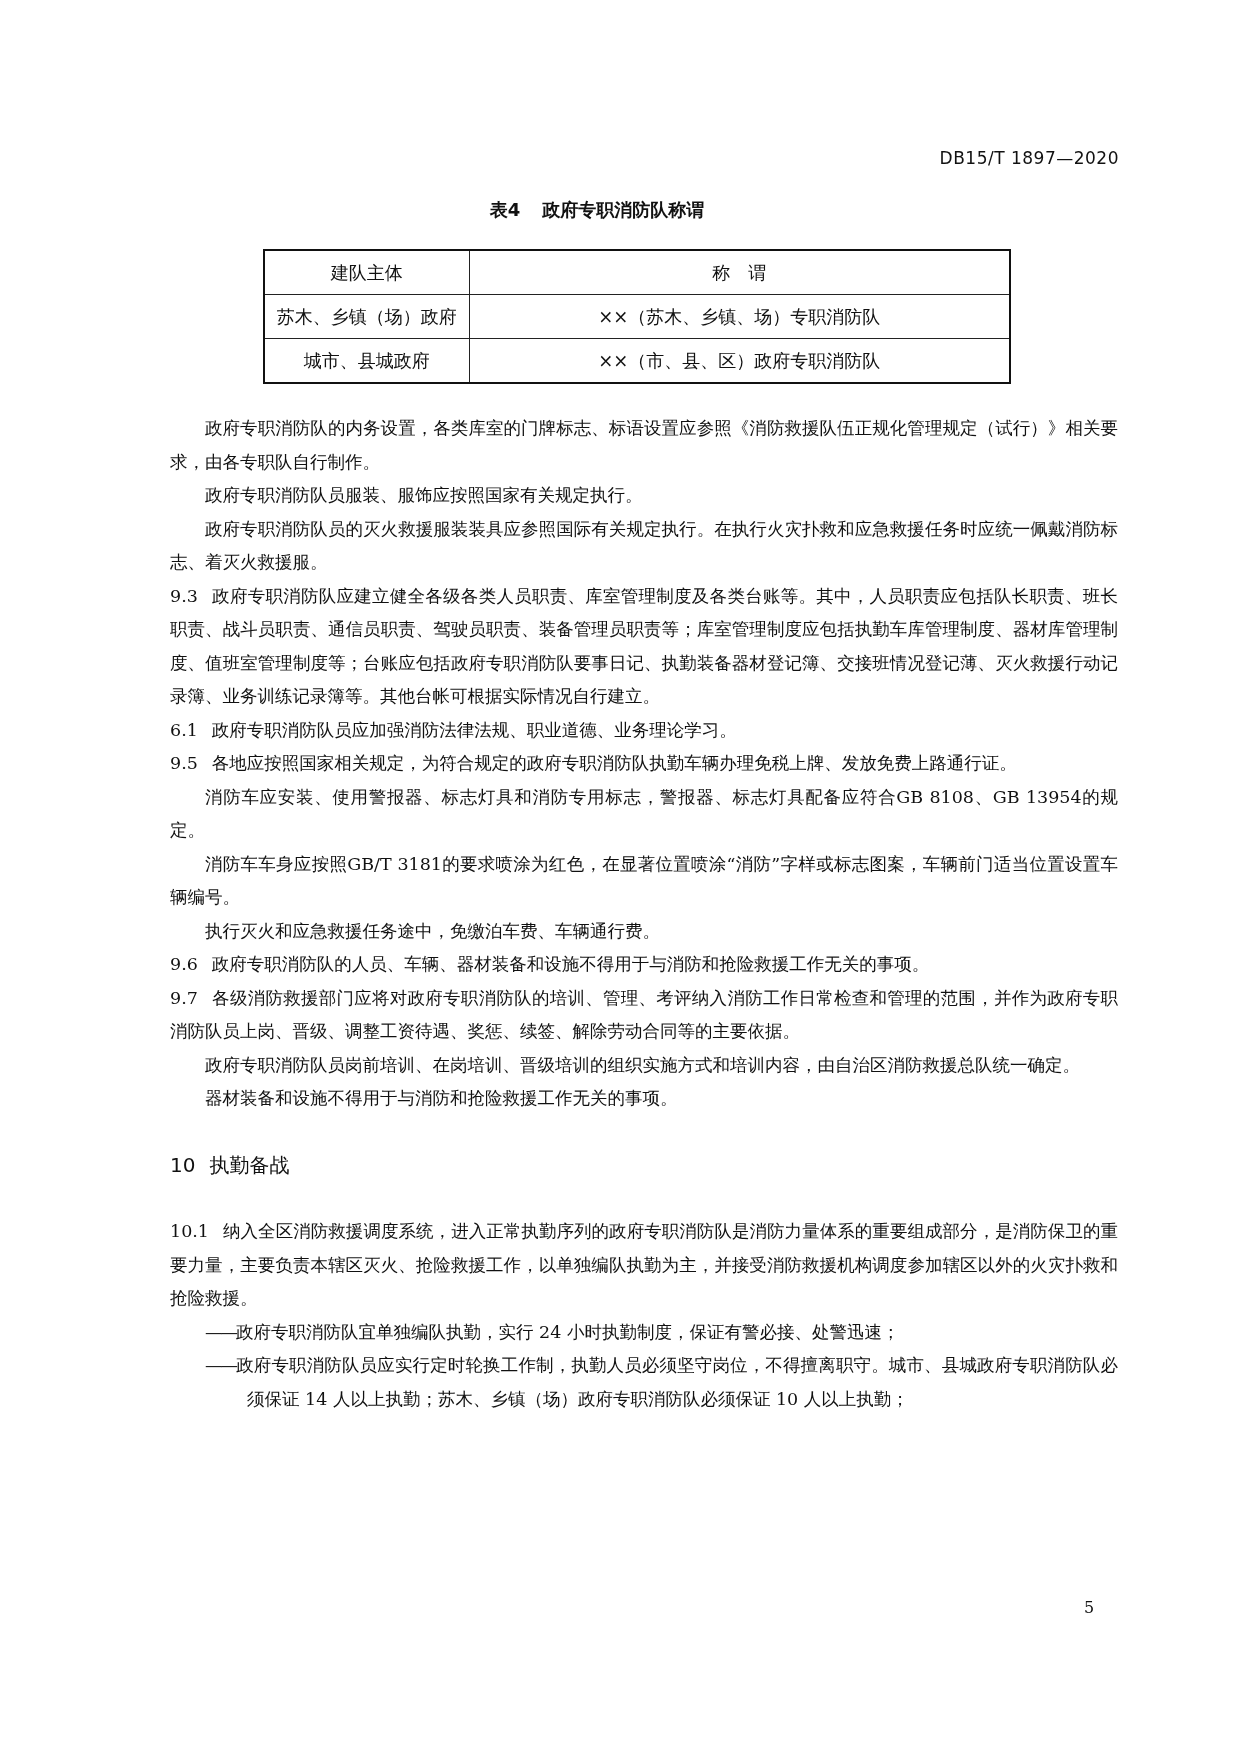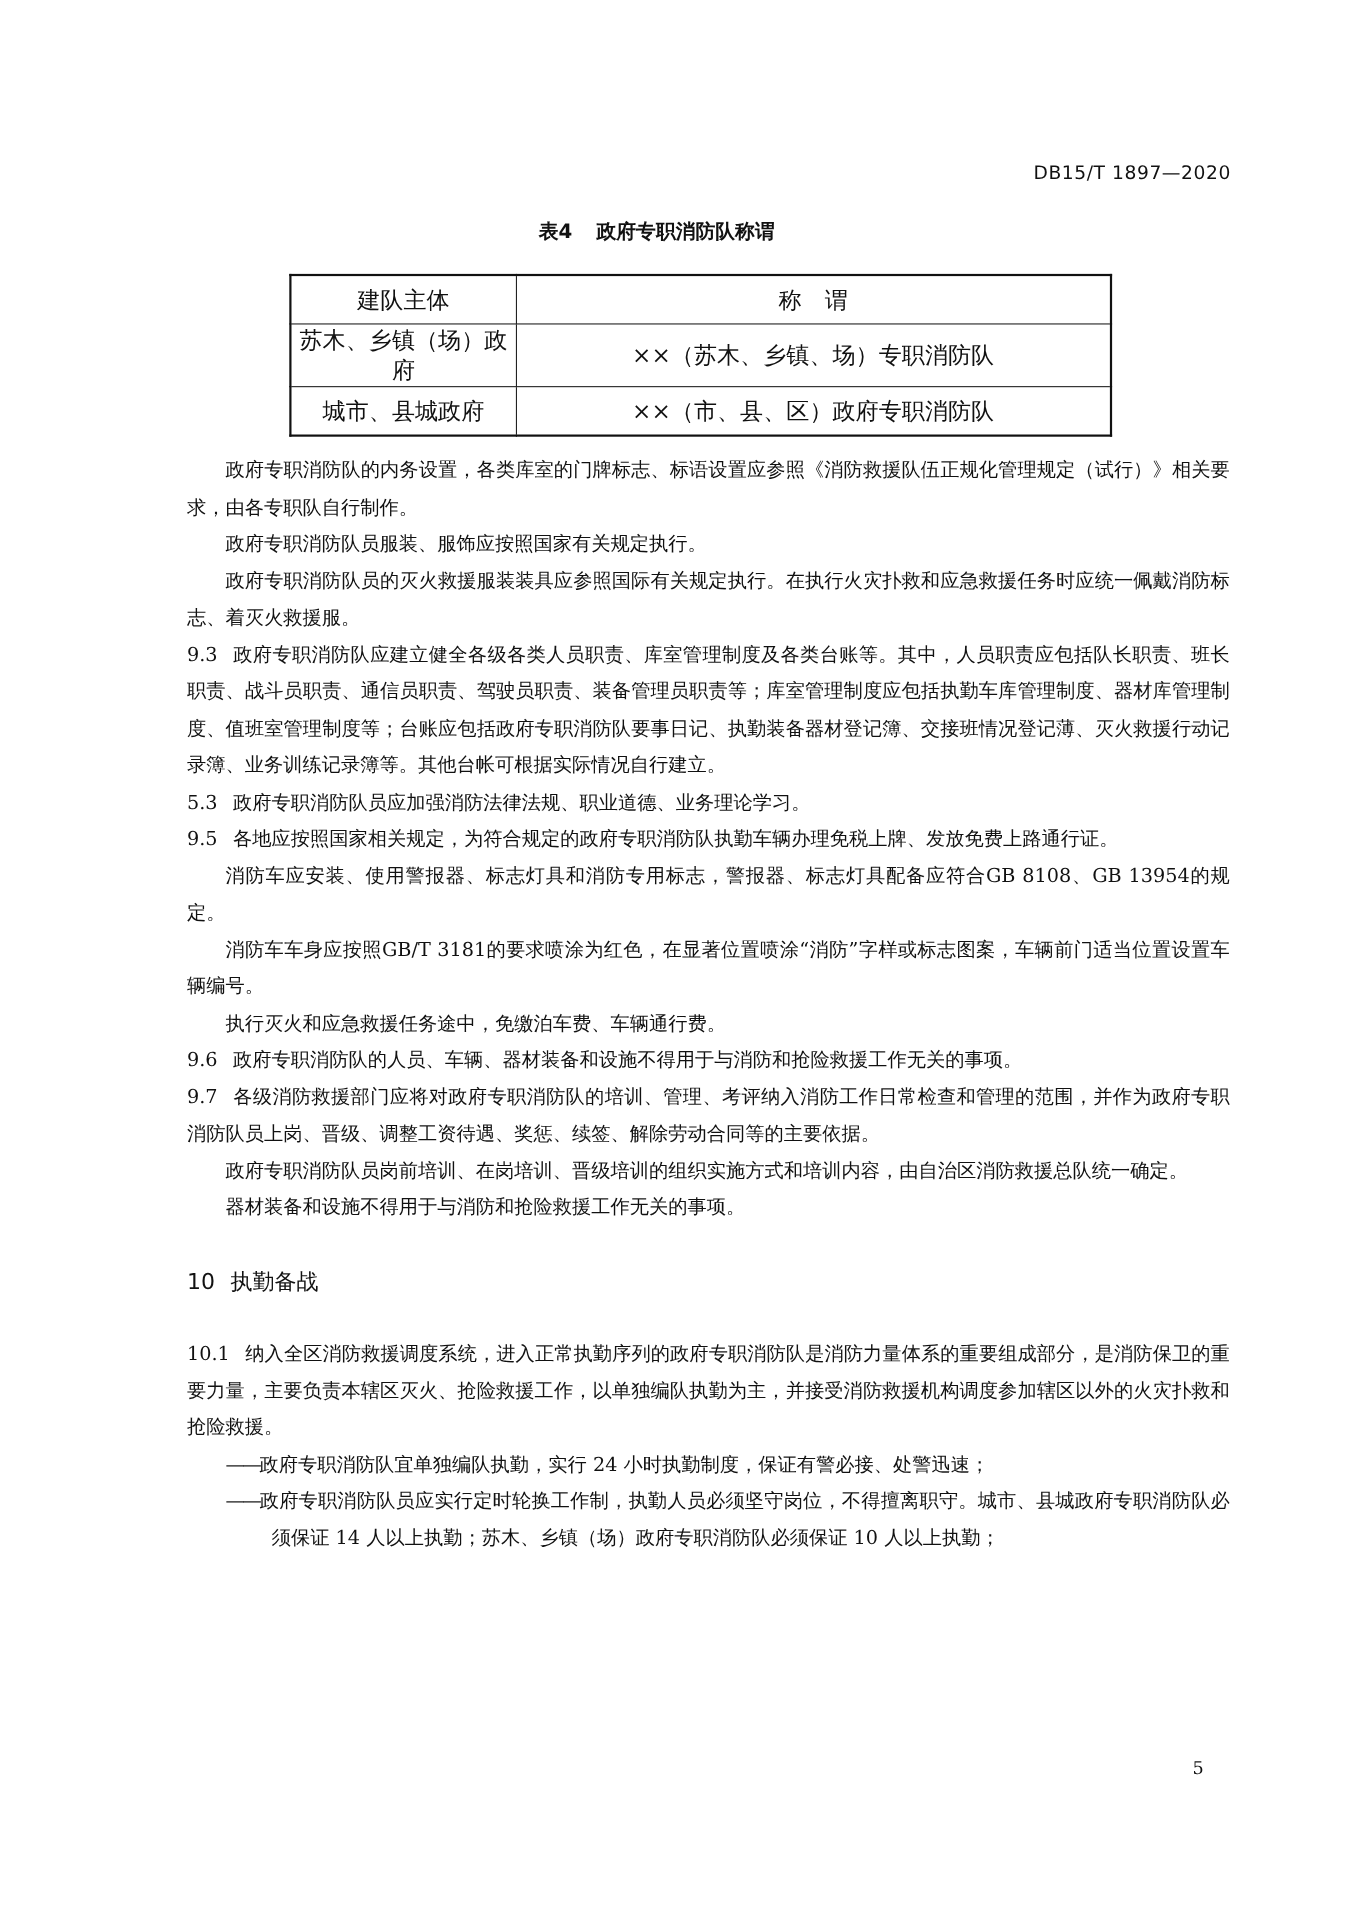--- a/index.html
+++ b/index.html
@@ -5,21 +5,21 @@
   html, body { margin: 0; padding: 0; background: #ffffff; }
   body { width: 1241px; height: 1755px; position: relative; overflow: hidden;
          font-family: "DejaVu Serif", "Liberation Serif", serif; color: #111; }
   .page { position: absolute; left: 0; top: 0; width: 1241px; height: 1755px; }
   .doc-code { position: absolute; right: 122px; top: 148px; font-family: "DejaVu Sans", "Liberation Sans", sans-serif;
               font-size: 17px; letter-spacing: 0.5px; }
   .table-title { position: absolute; left: 0; width: 1154px; top: 198px; text-align: center;
                  font-family: "DejaVu Sans", "Liberation Sans", sans-serif; font-size: 18px; font-weight: bold; margin-left: 20px; }
   .table-title .num { margin-right: 22px; }
   table.t4 { position: absolute; left: 263px; top: 249px; width: 748px; border-collapse: collapse;
-             font-size: 21px; }
+             font-size: 18px; }
   table.t4 td, table.t4 th { border: 1px solid #222; height: 43px; text-align: center; font-weight: normal; padding: 0; }
   table.t4 { border: 2px solid #111; }
   table.t4 col.c1 { width: 205px; }
   .body-text { position: absolute; left: 170px; width: 948px; top: 412px; font-size: 17.5px; line-height: 33.5px; }
   .body-text p { margin: 0; text-align: justify; }
   .indent { text-indent: 2em; }
   .clause-no { display: inline-block; margin-right: 14px; }
   .sec-heading { margin-top: 33px !important; margin-bottom: 33px !important; font-family: "DejaVu Sans", "Liberation Sans", sans-serif; font-size: 20px; }
   .dash-item { padding-left: 42px; text-indent: -42px; margin-left: 2em !important; }
   .dash { letter-spacing: -2px; }
@@ -54,21 +54,21 @@
       <td>××（市、县、区）政府专职消防队</td>
     </tr>
   </tbody>
     </table>
 
   <div class="body-text">
     <p class="indent"><span>政府专职消防队的内务设置，各类库室的门牌标志、标语设置应参照《消防救援队伍正规化管理规定（试行）》相关要求，由各专职队自行制作。</span></p>
     <p class="indent"><span>政府专职消防队员服装、服饰应按照国家有关规定执行。</span></p>
     <p class="indent"><span>政府专职消防队员的灭火救援服装装具应参照国际有关规定执行。在执行火灾扑救和应急救援任务时应统一佩戴消防标志、着灭火救援服。</span></p>
     <p><span class="clause-no">9.3</span><span>政府专职消防队应建立健全各级各类人员职责、库室管理制度及各类台账等。其中，人员职责应包括队长职责、班长职责、战斗员职责、通信员职责、驾驶员职责、装备管理员职责等；库室管理制度应包括执勤车库管理制度、器材库管理制度、值班室管理制度等；台账应包括政府专职消防队要事日记、执勤装备器材登记簿、交接班情况登记薄、灭火救援行动记录簿、业务训练记录簿等。其他台帐可根据实际情况自行建立。</span></p>
-    <p><span class="clause-no">5.3</span><span>政府专职消防队员应加强消防法律法规、职业道德、业务理论学习。</span></p>
+    <p><span class="clause-no">6.1</span><span>政府专职消防队员应加强消防法律法规、职业道德、业务理论学习。</span></p>
     <p><span class="clause-no">9.5</span><span>各地应按照国家相关规定，为符合规定的政府专职消防队执勤车辆办理免税上牌、发放免费上路通行证。</span></p>
     <p class="indent"><span>消防车应安装、使用警报器、标志灯具和消防专用标志，警报器、标志灯具配备应符合GB 8108、GB 13954的规定。</span></p>
     <p class="indent"><span>消防车车身应按照GB/T 3181的要求喷涂为红色，在显著位置喷涂“消防”字样或标志图案，车辆前门适当位置设置车辆编号。</span></p>
     <p class="indent"><span>执行灭火和应急救援任务途中，免缴泊车费、车辆通行费。</span></p>
     <p><span class="clause-no">9.6</span><span>政府专职消防队的人员、车辆、器材装备和设施不得用于与消防和抢险救援工作无关的事项。</span></p>
     <p><span class="clause-no">9.7</span><span>各级消防救援部门应将对政府专职消防队的培训、管理、考评纳入消防工作日常检查和管理的范围，并作为政府专职消防队员上岗、晋级、调整工资待遇、奖惩、续签、解除劳动合同等的主要依据。</span></p>
     <p class="indent"><span>政府专职消防队员岗前培训、在岗培训、晋级培训的组织实施方式和培训内容，由自治区消防救援总队统一确定。</span></p>
     <p class="indent"><span>器材装备和设施不得用于与消防和抢险救援工作无关的事项。</span></p>
 
     <p class="sec-heading"><span class="clause-no">10</span><span>执勤备战</span></p>

